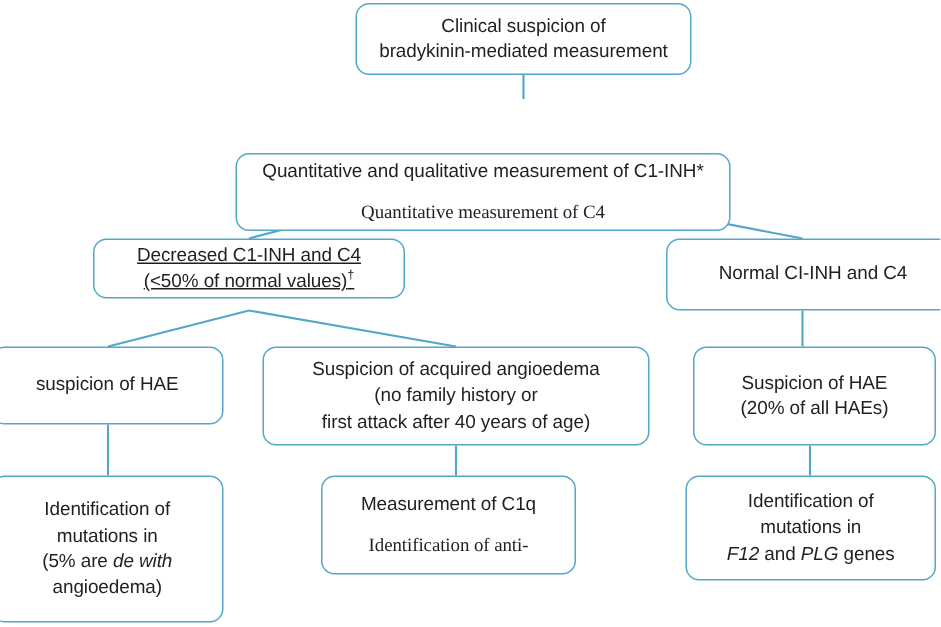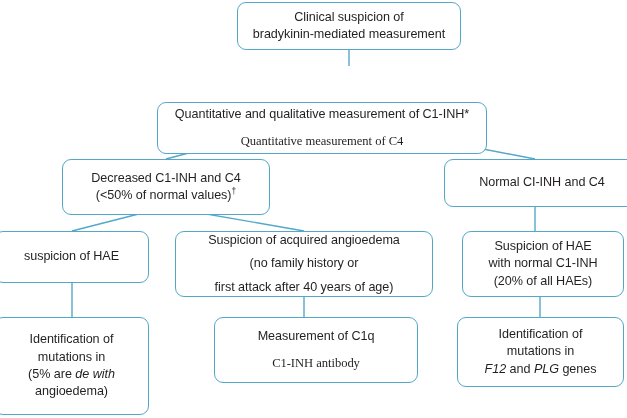--- a/index.html
+++ b/index.html
@@ -42,27 +42,27 @@
   .it{font-style:italic;}
   .sup{
     font-size:8.5px;
     vertical-align:super;
     line-height:0;
   }
 
   
   #n-root      {left:237px; top:2px;   width:224px; height:48px;}
   #n-measure   {left:157px; top:66px;  width:330px; height:52px;margin-top:36px;}
-  #n-decreased {left:62px;  top:159px; width:208px; height:56px;}
+  #n-decreased {left:62px;  top:159px; width:208px; height:40px;text-decoration:underline;}
   #n-normal    {left:444px; top:159px; width:196px; height:48px;}
   #n-familial  {left:-6px;  top:231px; width:155px; height:52px;}
-  #n-acquired  {left:175px; top:231px; width:258px; height:66px;justify-content:space-between;}
+  #n-acquired  {left:175px; top:231px; width:258px; height:66px;}
   #n-hae       {left:462px; top:231px; width:162px; height:66px;}
   #n-serping   {left:-6px;  top:317px; width:155px; height:98px;}
-  #n-c1q       {left:214px; top:317px; width:204px; height:66px;}
+  #n-c1q       {left:214px; top:317px; width:170px; height:66px;}
   #n-f12       {left:457px; top:317px; width:167px; height:70px;}
 </style>
 </head>
 <body>
 
 <div id="canvas">
 
   <svg id="wires" viewBox="0 0 627 418" width="627" height="418" aria-hidden="true">
     <g fill="none" stroke="#54a8c7" stroke-width="1.4" stroke-linecap="butt">
 
@@ -108,34 +108,33 @@
   </div>
 
   <div class="node" id="n-acquired">
     <span class="ln">Suspicion of acquired angioedema</span>
     <span class="ln">(no family history or</span>
     <span class="ln">first attack after 40 years of age)</span>
   </div>
 
   <div class="node" id="n-hae">
     <span class="ln">Suspicion of HAE</span>
-    <span class="ln">with normal C1-INH</span>
     <span class="ln">(20% of all HAEs)</span>
   </div>
 
   <div class="node" id="n-serping">
     <span class="ln">Identification of</span>
     <span class="ln">mutations in</span>
     <span class="ln"><span>(5% are </span><span class="it">de with</span></span>
     <span class="ln">angioedema)</span>
   </div>
 
   <div class="node gap" id="n-c1q">
     <span class="ln">Measurement of C1q</span>
-    <span class="ln">C1-INH antibody</span>
+    <span class="ln">Identification of anti-</span>
   </div>
 
   <div class="node" id="n-f12">
     <span class="ln">Identification of</span>
     <span class="ln">mutations in</span>
     <span class="ln"><span class="it">F12</span><span> and </span><span class="it">PLG</span><span> genes</span></span>
   </div>
 
 </div>
 

